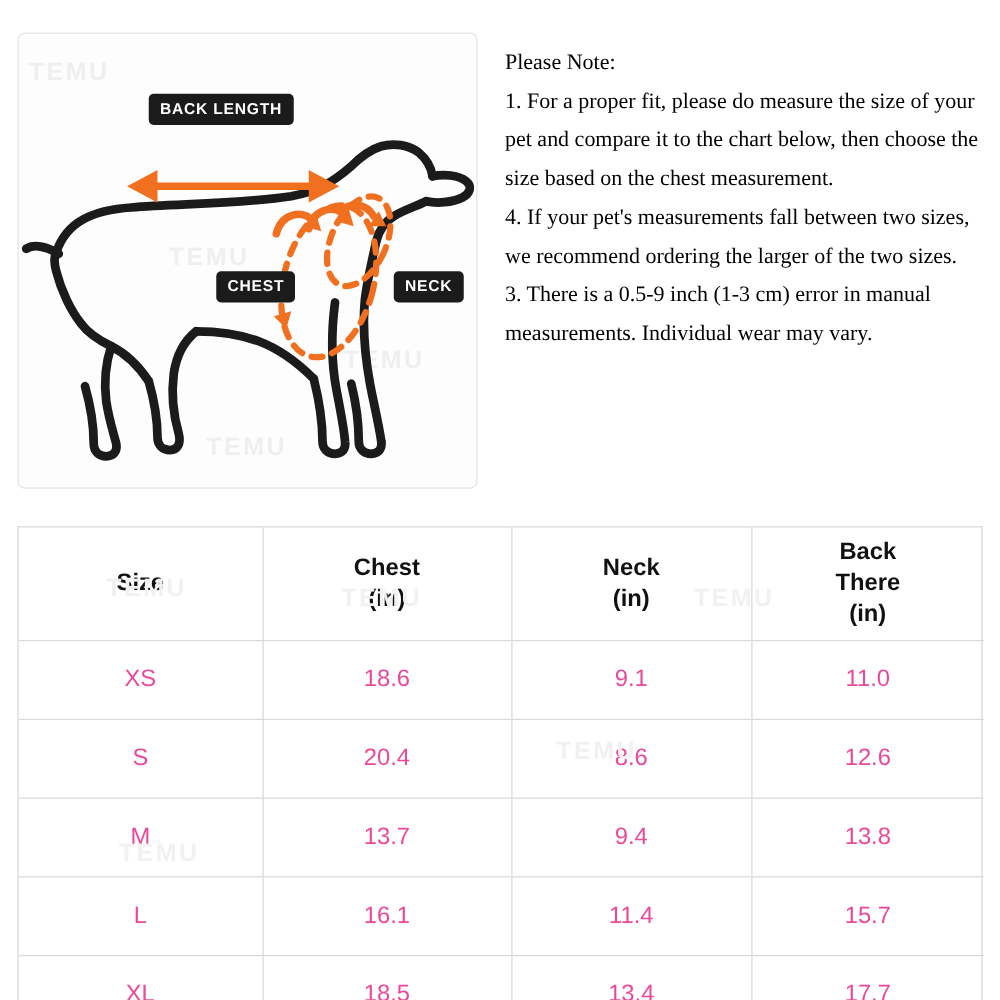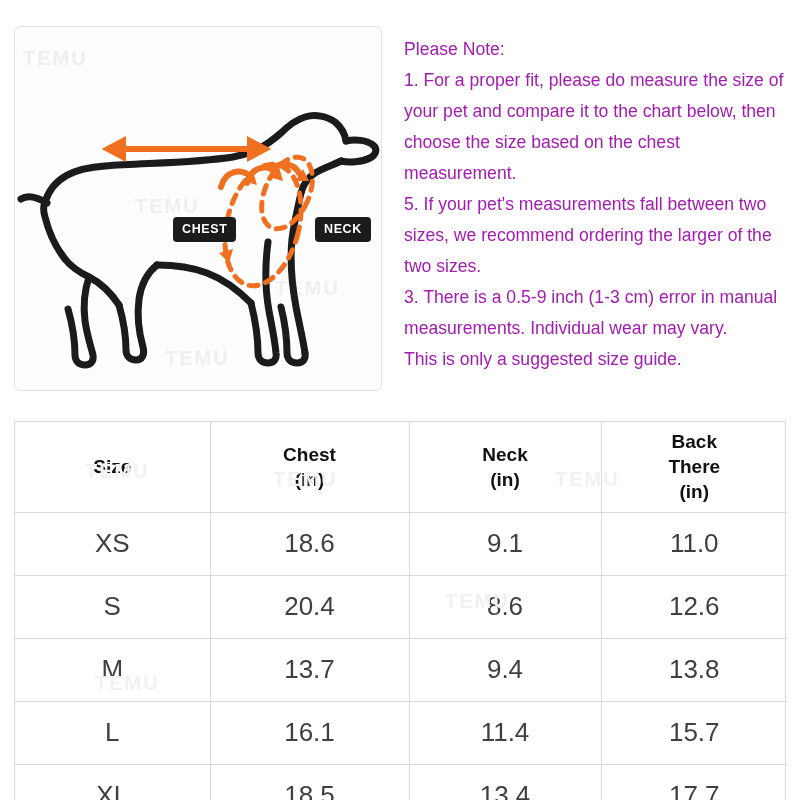--- a/index.html
+++ b/index.html
@@ -70,22 +70,22 @@
   }
   .tag-back { left: 104px; top: 48px; }
   .tag-chest { left: 158px; top: 190px; }
   .tag-neck  { left: 300px; top: 190px; }
 
   .notes {
     flex: 1;
     padding: 8px 6px 0 22px;
     font-size: 17.6px;
     line-height: 31px;
-    color: #a21caf;
-    font-family: Liberation Sans, sans-serif;
+    color: #000000;
+    font-family: Liberation Serif, serif;
   }
   .notes p { margin: 0; }
 
   
   .table-wrap {
     position: absolute;
     left: 14px;
     top: 421px;
     width: 772px;
     border: 1px solid #d9d9d9;
@@ -108,23 +108,23 @@
   thead th {
     height: 90px;
     font-size: 19px;
     font-weight: bold;
     color: #111;
     line-height: 25px;
     padding: 4px 6px;
   }
   tbody td {
     height: 63px;
-    font-size: 26px;
+    font-size: 19px;
     font-weight: normal;
-    color: #404040;
+    color: #ec4899;
   }
   col.c1 { width: 195px; }
   col.c2 { width: 199px; }
   col.c3 { width: 192px; }
   col.c4 { width: 186px; }
 
   .tbl-wm {
     position: absolute;
     font-weight: bold;
     color: #f1f1f1;
@@ -206,30 +206,30 @@
           <path d="M258 142 C266 134 278 136 284 146"></path>
         </g>
         <g fill="#f07020">
           <polygon points="238,144 228,154 242,158"></polygon>
           <polygon points="264,140 254,150 268,154"></polygon>
           <polygon points="288,142 280,154 294,154"></polygon>
           <polygon points="214,236 204,226 218,222"></polygon>
         </g>
       </svg>
 
+      <div class="tag tag-back">BACK LENGTH</div>
       <div class="tag tag-chest">CHEST</div>
       <div class="tag tag-neck">NECK</div>
     </div>
 
     <div class="notes">
       <p>Please Note:</p>
       <p>1. For a proper fit, please do measure the size of your pet and compare it to the chart below, then choose the size based on the chest measurement.</p>
-      <p>5. If your pet's measurements fall between two sizes, we recommend ordering the larger of the two sizes.</p>
+      <p>4. If your pet's measurements fall between two sizes, we recommend ordering the larger of the two sizes.</p>
       <p>3. There is a 0.5-9 inch (1-3 cm) error in manual measurements. Individual wear may vary.</p>
-      <p>This is only a suggested size guide.</p>
     </div>
   </div>
 
   <div class="table-wrap">
     <div class="tbl-wm" style="left:70px;  top:38px;">TEMU</div>
     <div class="tbl-wm" style="left:258px; top:46px;">TEMU</div>
     <div class="tbl-wm" style="left:540px; top:46px;">TEMU</div>
     <div class="tbl-wm" style="left:80px;  top:250px;">TEMU</div>
     <div class="tbl-wm" style="left:430px; top:168px;">TEMU</div>
 

